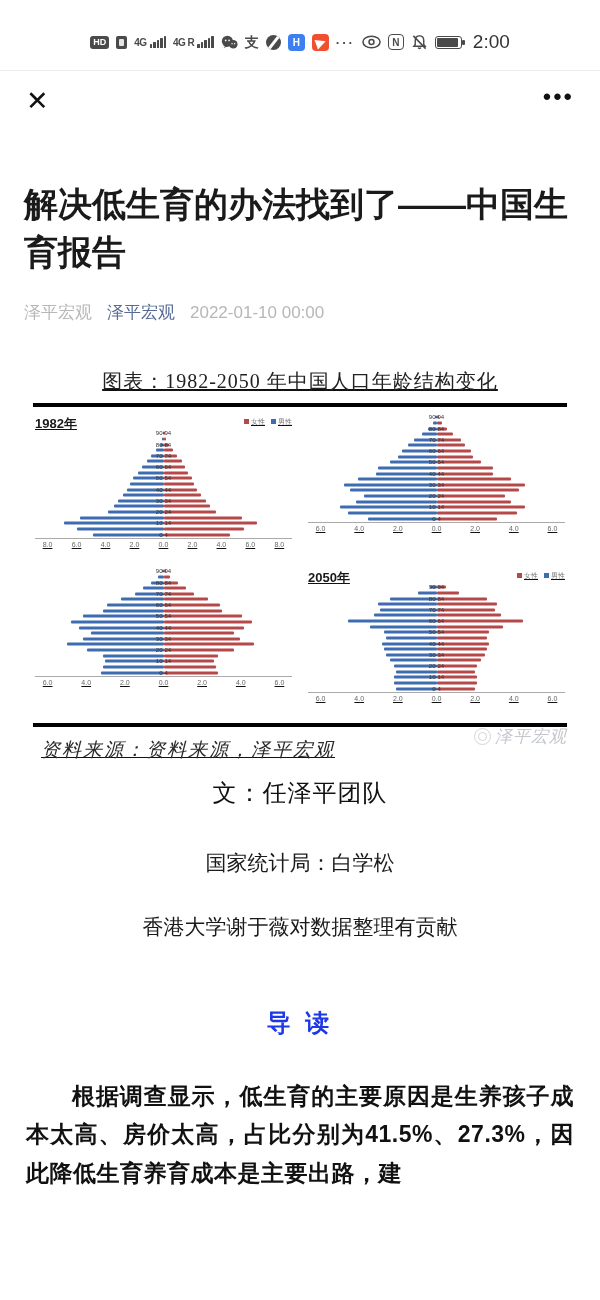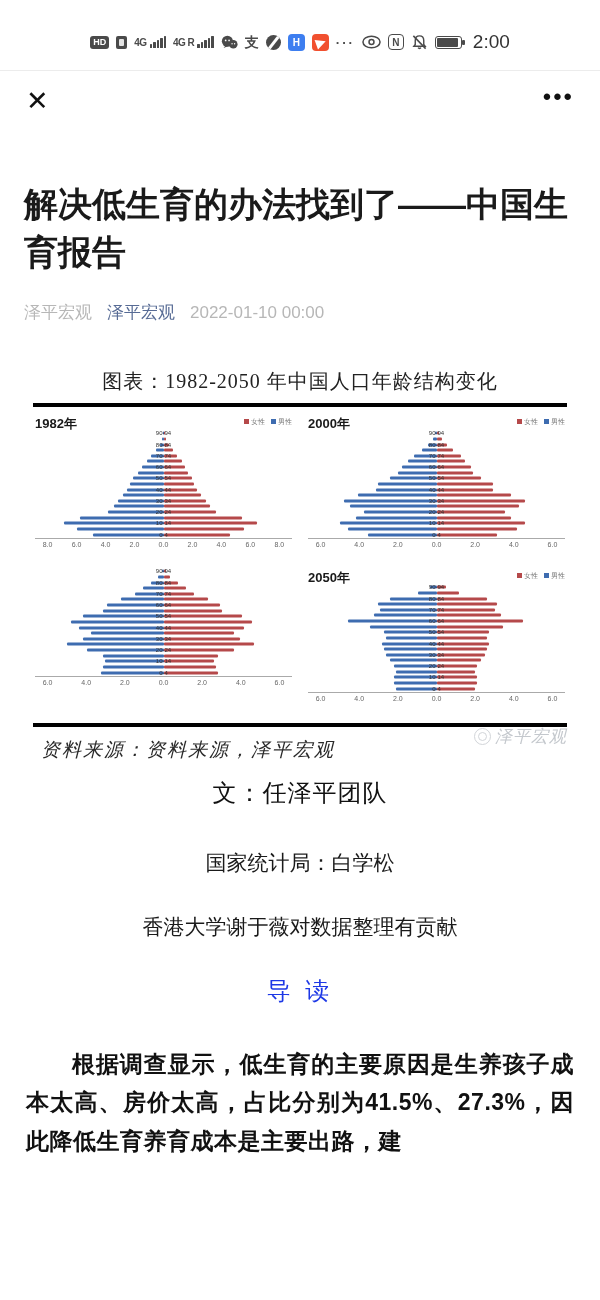--- a/index.html
+++ b/index.html
@@ -36,21 +36,21 @@
   .more-dots { font-size:24px; color:#111; letter-spacing:2px; line-height:0; padding-bottom:10px; cursor:pointer; }
 
   
   .article-title { font-size:34px; line-height:1.42; font-weight:700; color:#1a1a1a; padding:0 24px; margin-top:48px; }
   .byline { padding:0 24px; margin-top:24px; font-size:17px; display:flex; gap:15px; align-items:baseline; }
   .byline .account { color:#b7b7b7; }
   .byline .author { color:#576b95; }
   .byline .date { color:#b7b7b7; }
 
   
-  .figure { margin-top:44px; position:relative; padding:0 33px; }
+  .figure { margin-top:44px; position:relative; padding:0 33px;text-decoration:underline; }
   .fig-title { font-family:"Liberation Serif","DejaVu Serif",serif; font-size:20px; color:#222; text-align:center; letter-spacing:1px; }
   .fig-rule { height:4px; background:#000; margin-top:8px; }
   .pyr-grid { display:grid; grid-template-columns:1fr 1fr; column-gap:16px; row-gap:6px; padding:8px 2px 6px; }
   .pyr-cell { position:relative; height:148px; }
   .pyr-head { display:flex; justify-content:space-between; align-items:flex-start; height:16px; }
   .pyr-year { font-size:13px; font-weight:700; color:#1a1a1a; }
   .pyr-legend { display:flex; gap:6px; align-items:center; font-size:7px; color:#777; padding-top:2px; }
   .pyr-legend i { width:5px; height:5px; display:inline-block; margin-right:2px; }
   .pyr-plot { position:relative; height:108px; border-bottom:1px solid #aaa; }
   .pyr-row { position:relative; }
@@ -64,21 +64,21 @@
   .wm-logo { width:17px; height:17px; border:1.5px solid #d2d5d9; border-radius:50%; position:relative; }
   .wm-logo:after { content:""; position:absolute; left:3px; top:3px; width:7px; height:7px; border:1.5px solid #d2d5d9; border-radius:50%; }
   .wm-text { font-family:"Liberation Serif","DejaVu Serif",serif; font-style:italic; font-size:17px; letter-spacing:1px; }
 
   
   .credit-wen { text-align:center; font-size:24px; color:#111; margin-top:14px; letter-spacing:1px; }
   .credit-thanks { text-align:center; font-size:21px; color:#1a1a1a; margin-top:40px; }
   .credit-contrib { text-align:center; font-size:21px; color:#1a1a1a; margin-top:36px; }
 
   
-  .section-heading { text-align:center; font-size:24px; font-weight:400; color:#1d38e6; margin-top:34px; letter-spacing:4px; }
+  .section-heading { text-align:center; font-size:24px; font-weight:700; color:#1d38e6; margin-top:66px; letter-spacing:4px; }
   .body-text { padding:0 26px; margin-top:38px; }
   .body-text p { font-size:23px; font-weight:700; color:#111; line-height:1.68; text-align:justify; text-indent:2em; margin-bottom:30px; letter-spacing:.5px; }
 </style>
 </head>
 <body>
 
 <div class="status-bar">
   <div class="sb-left">
     <span class="hd-badge">HD</span>
     <span class="sim-badge"></span>
@@ -262,27 +262,20 @@
           <span>4.0</span>
           <span>2.0</span>
           <span>0.0</span>
           <span>2.0</span>
           <span>4.0</span>
           <span>6.0</span>
           <span>8.0</span>
         </div>
     </div>
     <div class="pyr-cell">
-      <div class="pyr-head">
-          <span class="pyr-year">2000年</span>
-          <span class="pyr-legend">
-            <span><i style="background: rgb(181, 73, 74);"></i>女性</span>
-            <span><i style="background: rgb(62, 108, 176);"></i>男性</span>
-          </span>
-        </div>
       <div class="pyr-plot">
           <div class="pyr-row" style="height: 5.26316%;">
             <div class="pyr-bar" style="right: 50%; width: 0.47%; background: rgb(62, 108, 176);"></div>
             <div class="pyr-bar" style="left: 50%; width: 0.783333%; background: rgb(181, 73, 74);"></div>
             <span class="pyr-age">90-94</span>
           </div>
           <div class="pyr-row" style="height: 5.26316%;">
             <div class="pyr-bar" style="right: 50%; width: 1.175%; background: rgb(62, 108, 176);"></div>
             <div class="pyr-bar" style="left: 50%; width: 1.95833%; background: rgb(181, 73, 74);"></div>
           </div>

